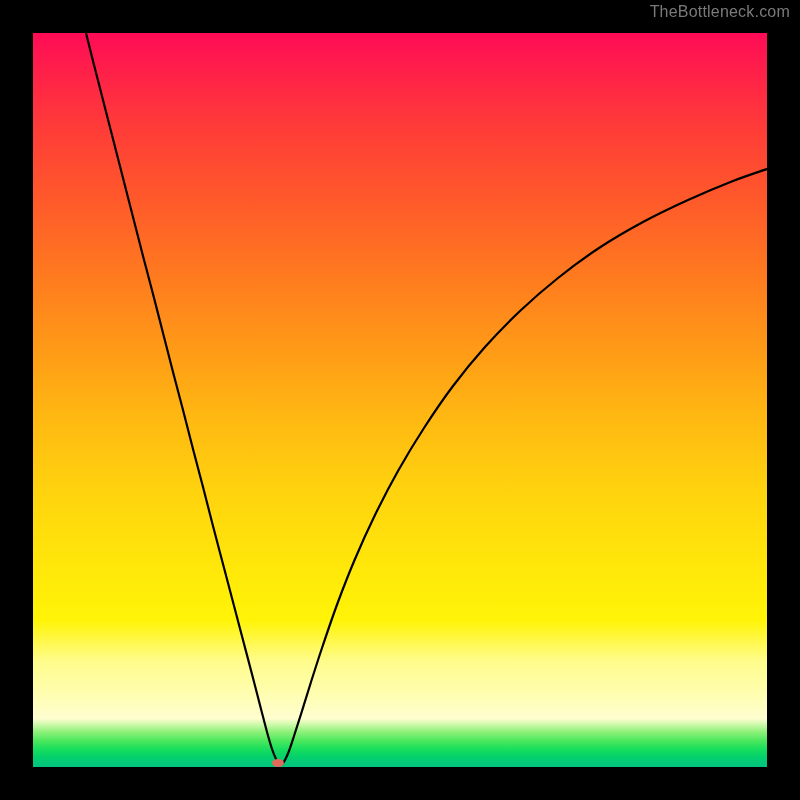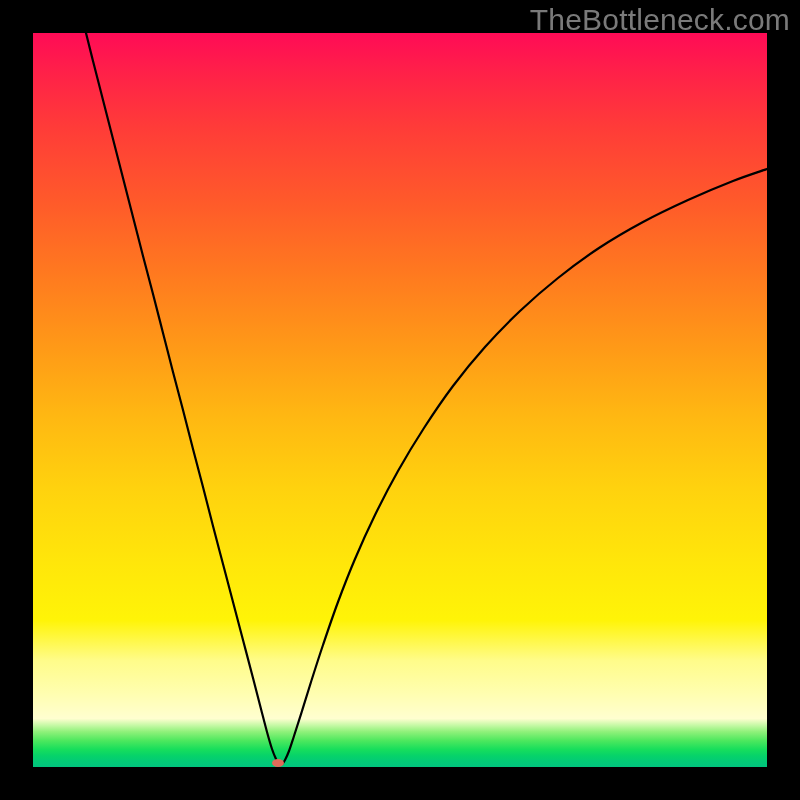--- a/index.html
+++ b/index.html
@@ -53,21 +53,21 @@
     left: 0;
     top: 0;
     width: 734px;
     height: 734px;
   }
   .watermark {
     position: absolute;
     top: 3px;
     right: 10px;
     color: #7a7a7a;
-    font-size: 30px;
+    font-size: 16px;
     letter-spacing: 0.2px;
     font-weight: 500;
     user-select: none;
   }
 </style>
 </head>
 <body>
 
 <div class="frame">
 

